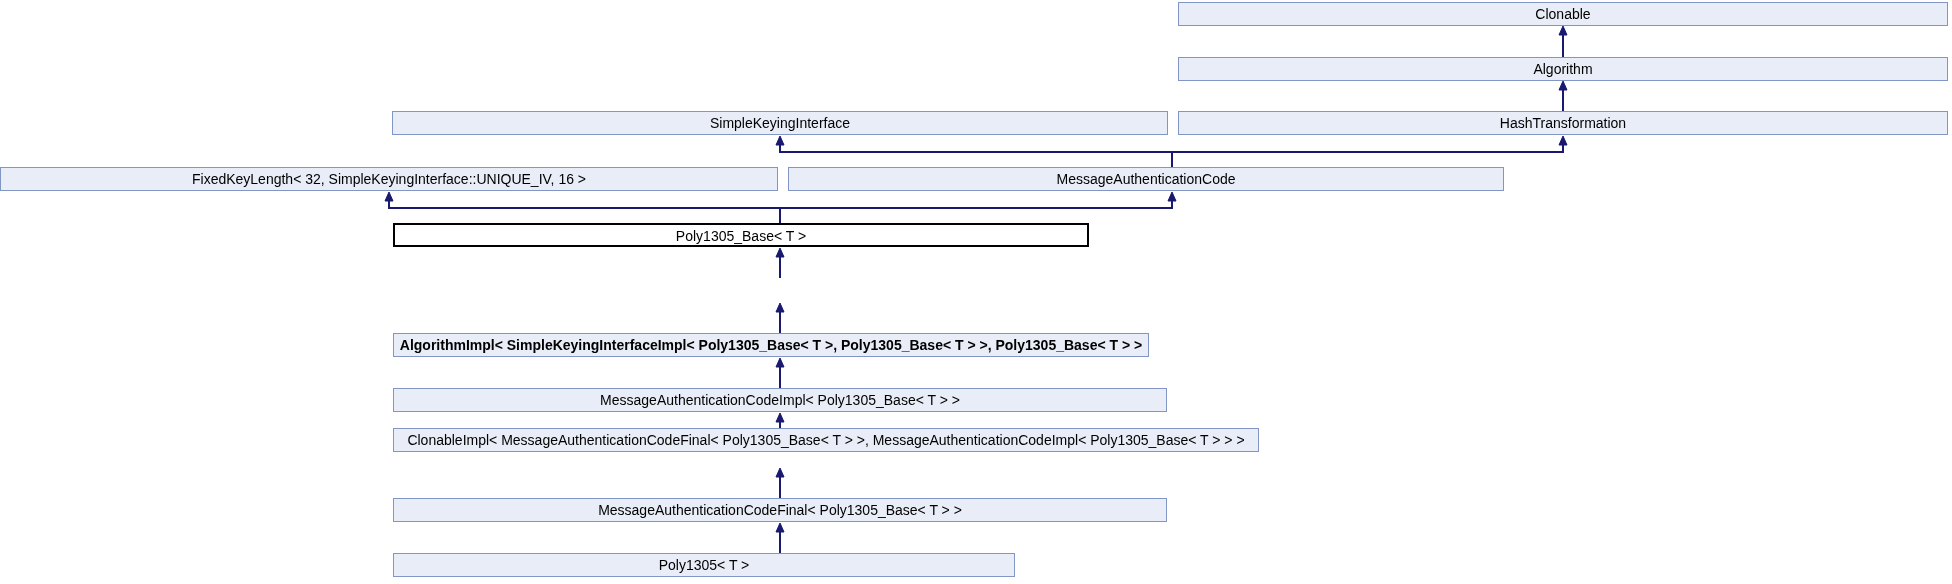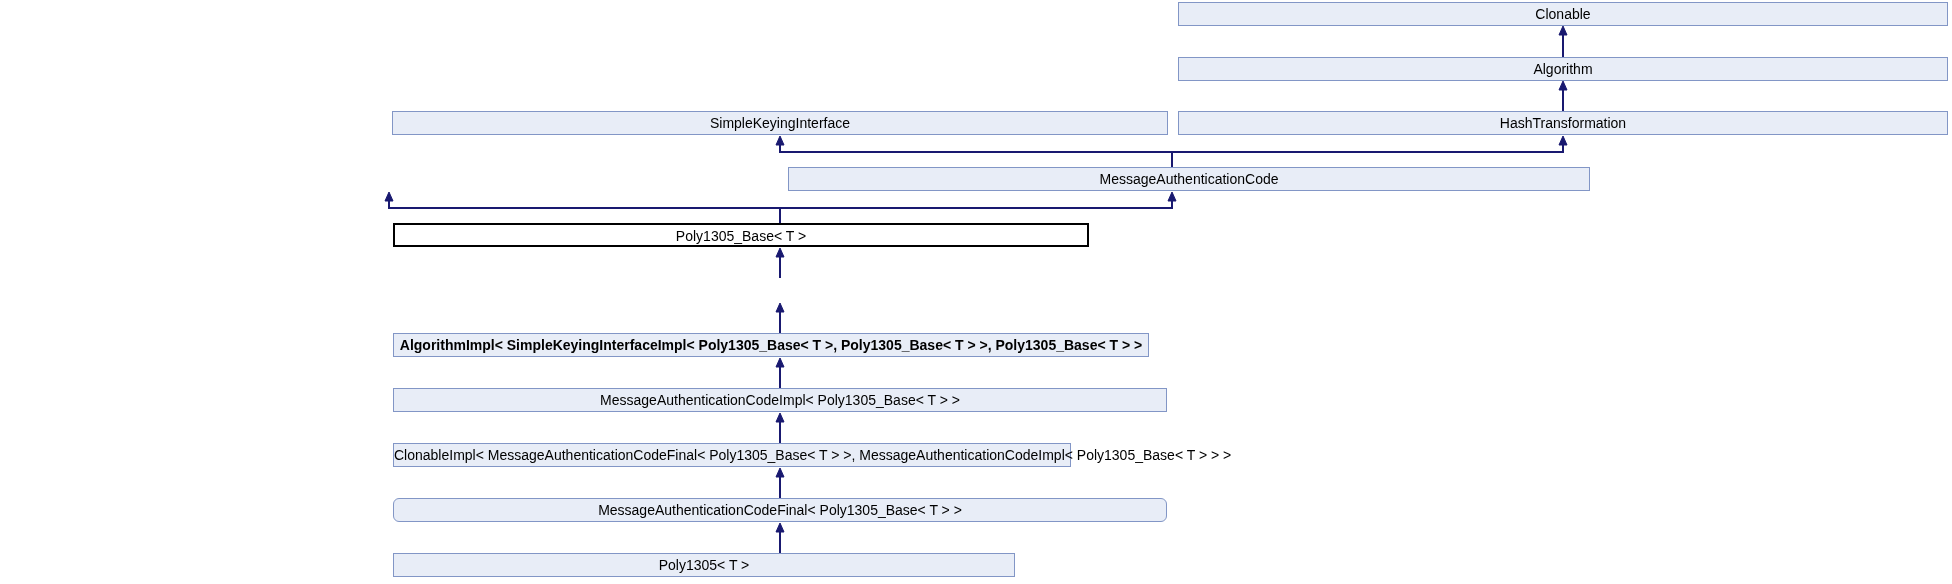--- a/index.html
+++ b/index.html
@@ -28,27 +28,27 @@
     border: 2px solid #000000;
     background: #ffffff;
     cursor: default;
   }
   
   #n0  { left: 1178px; top:   2px; width: 770px; }
   #n1  { left: 1178px; top:  57px; width: 770px; }
   #n2  { left:  392px; top: 111px; width: 776px; }
   #n3  { left: 1178px; top: 111px; width: 770px; }
   #n4  { left:    0px; top: 167px; width: 778px; }
-  #n5  { left:  788px; top: 167px; width: 802px; }
+  #n5  { left:  788px; top: 167px; width: 716px; }
   #n6  { left:  393px; top: 223px; width: 696px; }
   #n7  { left:  393px; top: 278px; width: 774px; }
   #n8  { left:  393px; top: 333px; width: 756px; font-weight: bold; }
   #n9  { left:  393px; top: 388px; width: 774px; }
-  #n10 { left:  393px; top: 443px; width: 678px; }
-  #n11 { left:  393px; top: 498px; width: 774px; border-radius: 6px; }
+  #n10 { left:  393px; top: 428px; width: 866px; }
+  #n11 { left:  393px; top: 498px; width: 774px; }
   #n12 { left:  393px; top: 553px; width: 622px; }
   #edges {
     position: absolute;
     left: 0; top: 0;
     pointer-events: none;
   }
   #edges line, #edges polyline {
     stroke: #191970;
     stroke-width: 1.2;
     fill: none;
@@ -97,20 +97,21 @@
     <polygon points="780,468 776,477 784,477"></polygon>
 
     <line x1="780" y1="553" x2="780" y2="531"></line>
     <polygon points="780,523 776,532 784,532"></polygon>
   </svg>
 
   <div id="n0" class="node">Clonable</div>
   <div id="n1" class="node">Algorithm</div>
   <div id="n2" class="node">SimpleKeyingInterface</div>
   <div id="n3" class="node">HashTransformation</div>
+  <div id="n4" class="node">FixedKeyLength&lt; 32, SimpleKeyingInterface::UNIQUE_IV, 16 &gt;</div>
   <div id="n5" class="node">MessageAuthenticationCode</div>
   <div id="n6" class="node current">Poly1305_Base&lt; T &gt;</div>
   <div id="n8" class="node">AlgorithmImpl&lt; SimpleKeyingInterfaceImpl&lt; Poly1305_Base&lt; T &gt;, Poly1305_Base&lt; T &gt; &gt;, Poly1305_Base&lt; T &gt; &gt;</div>
   <div id="n9" class="node">MessageAuthenticationCodeImpl&lt; Poly1305_Base&lt; T &gt; &gt;</div>
   <div id="n10" class="node">ClonableImpl&lt; MessageAuthenticationCodeFinal&lt; Poly1305_Base&lt; T &gt; &gt;, MessageAuthenticationCodeImpl&lt; Poly1305_Base&lt; T &gt; &gt; &gt;</div>
   <div id="n11" class="node">MessageAuthenticationCodeFinal&lt; Poly1305_Base&lt; T &gt; &gt;</div>
   <div id="n12" class="node">Poly1305&lt; T &gt;</div>
 
 </div>
 

